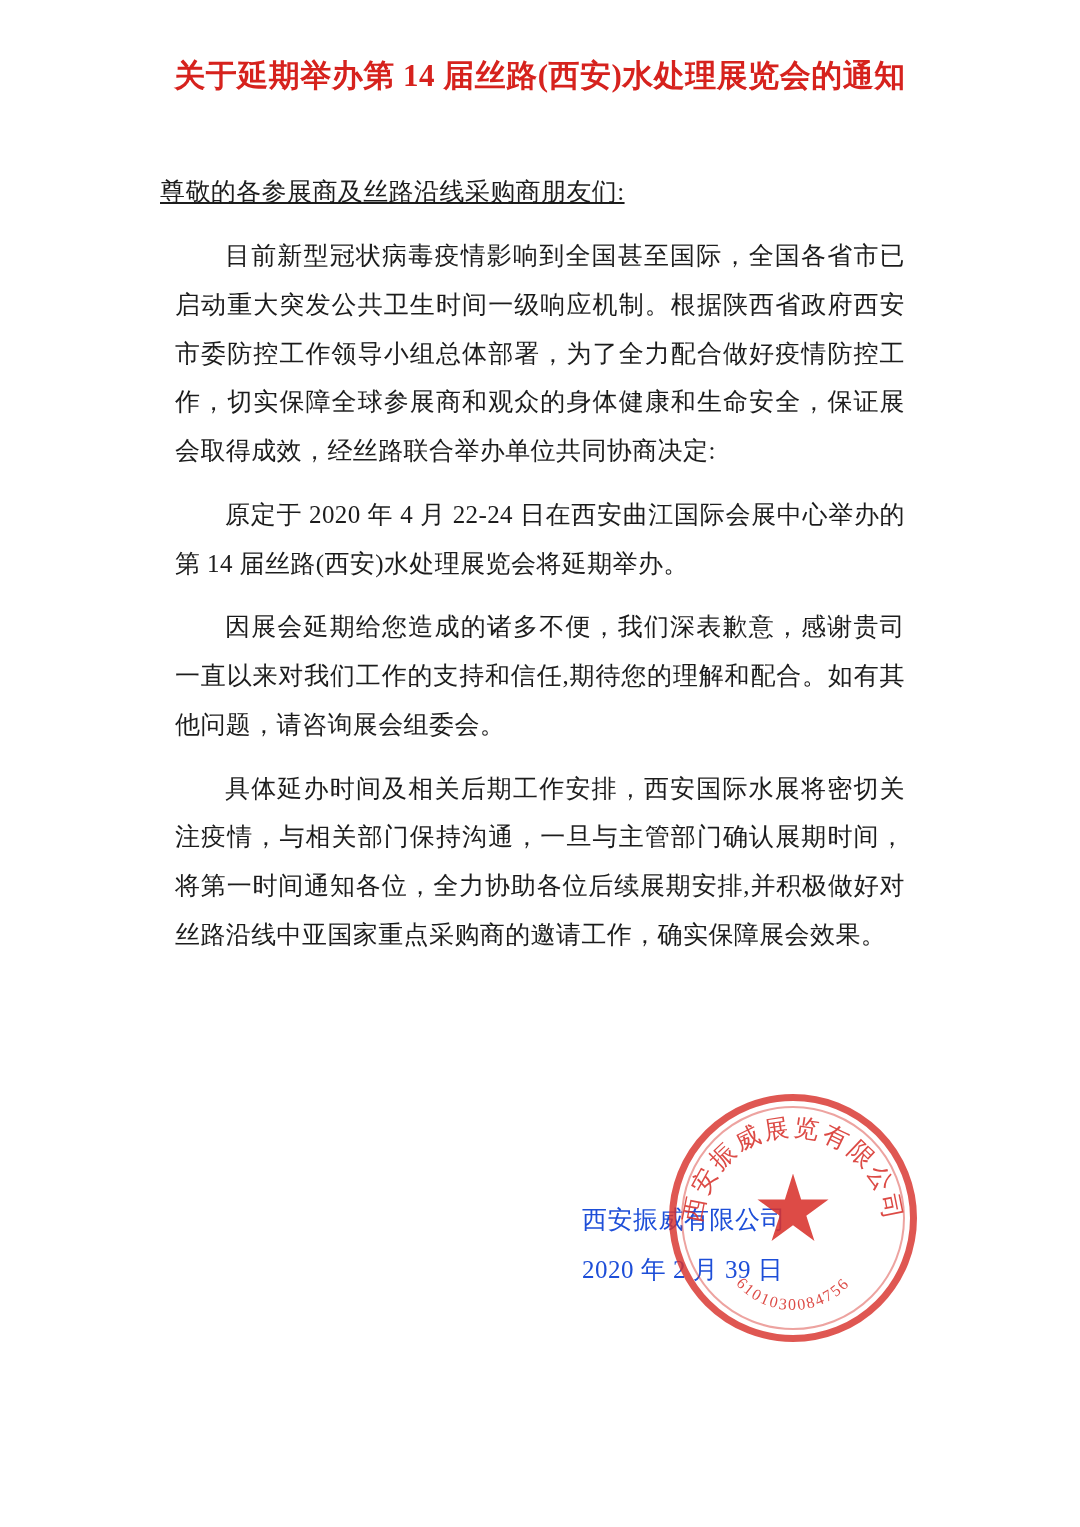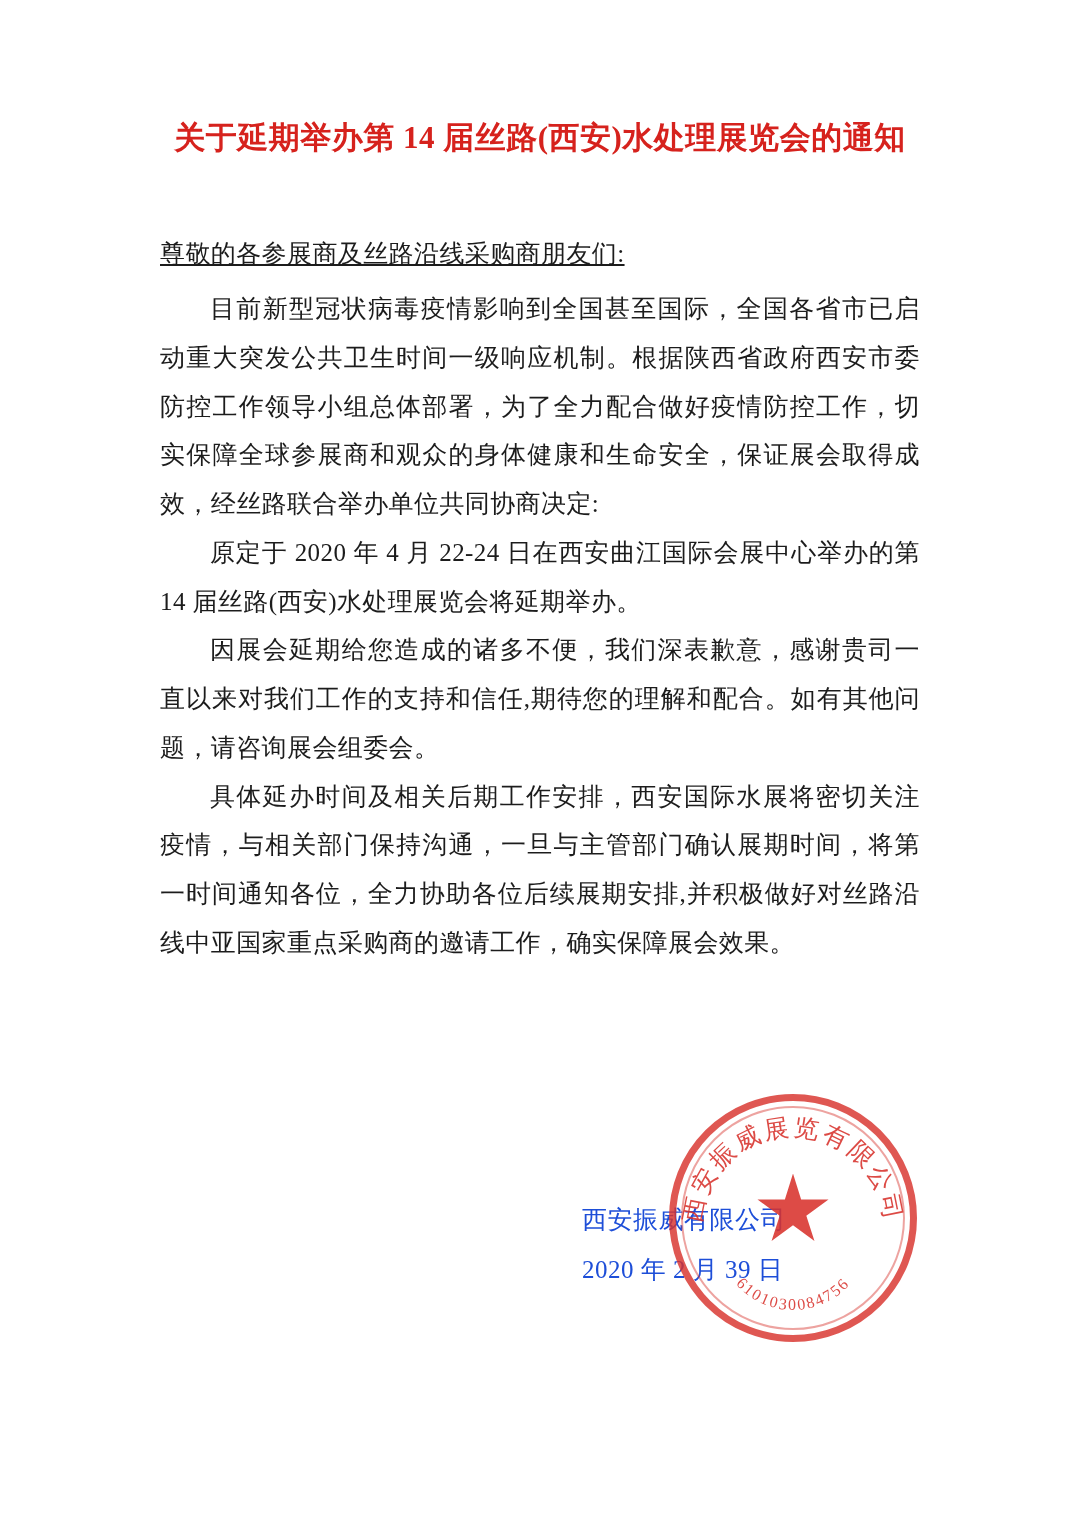--- a/index.html
+++ b/index.html
@@ -17,21 +17,21 @@
   }
   .page {
     position: relative;
     width: 1080px;
     height: 1527px;
     box-sizing: border-box;
     padding: 0 160px;
   }
   .doc-title {
     margin: 0;
-    padding-top: 118px;
+    padding-top: 56px;
     text-align: center;
     color: #d6221d;
     font-weight: bold;
     font-size: 31px;
     letter-spacing: 0.5px;
     line-height: 1.3;
     white-space: nowrap;
   }
   .body-block {
     margin-top: 72px;
@@ -40,21 +40,21 @@
     color: #1c1c1c;
     text-align: justify;
     letter-spacing: 0.4px;
   }
   .salutation {
     margin: 0 0 6px 0;
     text-indent: 0;
     text-decoration: underline;
   }
   .para {
-    margin: 0;
+    margin: 15px;
     text-indent: 2em;
   }
   .sign-block {
     position: absolute;
     right: 168px;
     bottom: 232px;
     width: 330px;
     text-align: left;
     font-size: 25px;
     line-height: 2.0;

